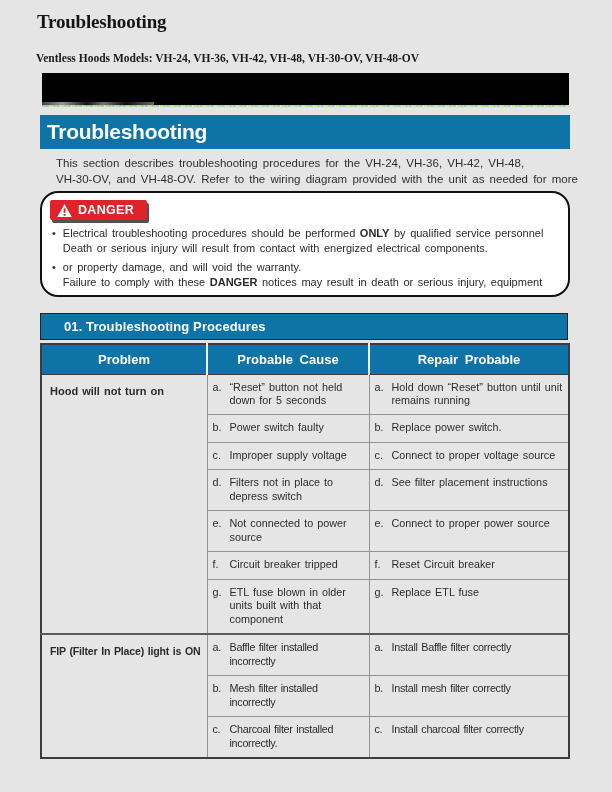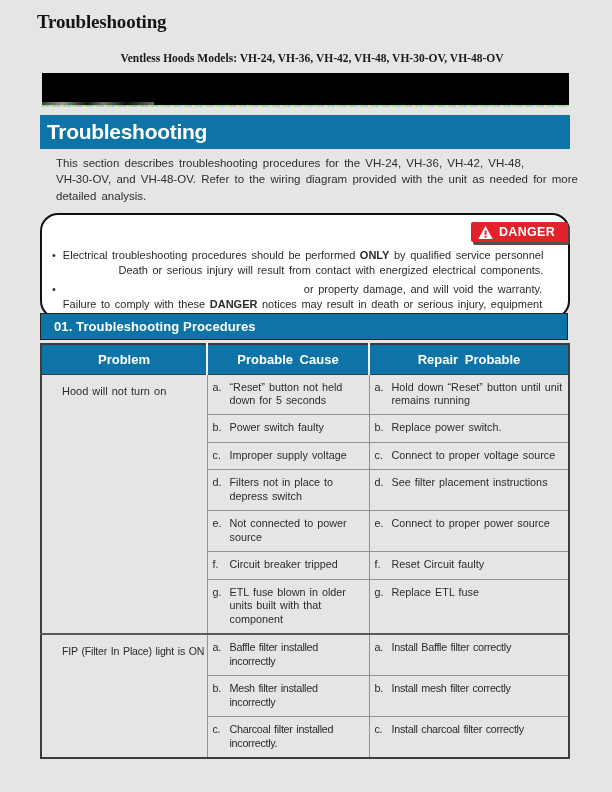--- a/index.html
+++ b/index.html
@@ -13,21 +13,21 @@
   .page{
     position:relative;width:612px;height:792px;background:#e5e5e5;
     font-family:"Liberation Sans",sans-serif;color:var(--txt);overflow:hidden;
   }
   .doc-title{
     position:absolute;left:37px;top:11px;
     font-family:"Liberation Serif",serif;font-weight:bold;font-size:19px;color:#151515;
     letter-spacing:-0.2px;
   }
   .models-line{
-    position:absolute;left:44px;top:52px;width:536px;text-align:center;
+    position:absolute;left:36px;top:52px;width:536px;text-align:left;
     font-family:"Liberation Serif",serif;font-weight:bold;font-size:11.5px;color:#1a1a1a;
   }
   .black-bar{position:absolute;left:42px;top:73px;width:527px;height:32px;background:#000;}
   .black-bar .smudge{
     position:absolute;left:0;bottom:-1px;width:112px;height:4px;
     background:linear-gradient(90deg,#555 0%,#c9c9c9 18%,#1a1a1a 40%,#9a9a9a 55%,#111 75%,#8a8a8a 100%);
     opacity:.75;
   }
   .artifact-line{
     position:absolute;left:42px;top:105px;width:527px;height:2px;
@@ -39,55 +39,55 @@
     background:var(--accent);display:flex;align-items:center;
   }
   .section-banner .txt{
     color:#fff;font-weight:bold;font-size:21px;letter-spacing:-0.3px;padding-left:7px;
   }
   .intro{
     position:absolute;left:56px;top:155px;width:536px;
     font-size:11.5px;line-height:1.42;color:#2e2e2e;word-spacing:2px;
   }
   .danger-box{
-    position:absolute;left:40px;top:213px;width:530px;height:106px;
-    border:2px solid #111;border-radius:18px;background:#fff;text-align:right;
+    position:absolute;left:40px;top:191px;width:530px;height:106px;
+    border:2px solid #111;border-radius:18px;background:#fff;
   }
   .danger-label{
     display:inline-flex;align-items:center;gap:6px;
     margin:7px 0 4px 8px;background:var(--danger);color:#fff;
     font-weight:bold;font-size:12.5px;letter-spacing:.3px;
     padding:3px 13px 3px 7px;border-radius:2px;
     box-shadow:2px 3px 0 rgba(72,72,72,.95);
   }
   .bullets{padding:2px 6px 0 10px;}
   .bullet-row{display:flex;gap:7px;margin-bottom:3px;}
   .bullet-dot{font-size:11px;line-height:1.4;flex:0 0 auto;}
   .bullet-text{font-size:11px;line-height:1.4;word-spacing:1.5px;color:#2a2a2a;}
   .table-title-bar{
     position:absolute;left:40px;top:313px;width:528px;height:27px;
     background:var(--accent);border:1px solid #222;display:flex;align-items:center;
   }
-  .table-title-bar .txt{color:#fff;font-weight:bold;font-size:13px;padding-left:13px;letter-spacing:.1px;}
+  .table-title-bar .txt{color:#fff;font-weight:bold;font-size:13px;padding-left:23px;letter-spacing:.1px;}
   .ts-table{
     position:absolute;left:40px;top:343px;width:528px;
     border-collapse:collapse;table-layout:fixed;
   }
   .ts-table th{
     background:var(--accent);color:#fff;font-weight:bold;font-size:13px;
     height:30px;text-align:center;border:1px solid #3c3c3c;word-spacing:3px;
   }
   .ts-table th + th{border-left:2px solid #f2f2f2;}
   .ts-table td{
     border:1px solid var(--grid);vertical-align:top;
     font-size:10.8px;line-height:1.25;color:#2b2b2b;
     padding:6px 3px 7px 5px;word-spacing:1px;
   }
   .ts-table{border:2px solid #3c3c3c;}
-  .ts-table td.problem{font-weight:normal;padding:10px 4px 4px 20px;font-size:11px;margin-left:40px;}
+  .ts-table td.problem{font-weight:bold;padding:10px 4px 4px 8px;font-size:11px;margin-left:40px;}
   .ts-table tr.group-start td{border-top:2px solid #5a5a5a;}
   .cellflex{display:flex;}
   .ltr{flex:0 0 17px;}
   .txtcell{flex:1 1 auto;}
   .tight td{letter-spacing:-0.3px;}
   .nowrap-problem{white-space:nowrap;font-size:10.6px;letter-spacing:-0.2px;}
 </style>
 </head>
 <body>
 
@@ -231,21 +231,21 @@
       <tr>
         <td>
             <div class="cellflex">
               <span class="ltr">f.</span>
               <span class="txtcell">Circuit breaker tripped</span>
             </div>
           </td>
         <td>
             <div class="cellflex">
               <span class="ltr">f.</span>
-              <span class="txtcell">Reset Circuit faulty</span>
+              <span class="txtcell">Reset Circuit breaker</span>
             </div>
           </td>
       </tr>
       <tr>
         <td>
             <div class="cellflex">
               <span class="ltr">g.</span>
               <span class="txtcell">ETL fuse blown in older units built with that component</span>
             </div>
           </td>

